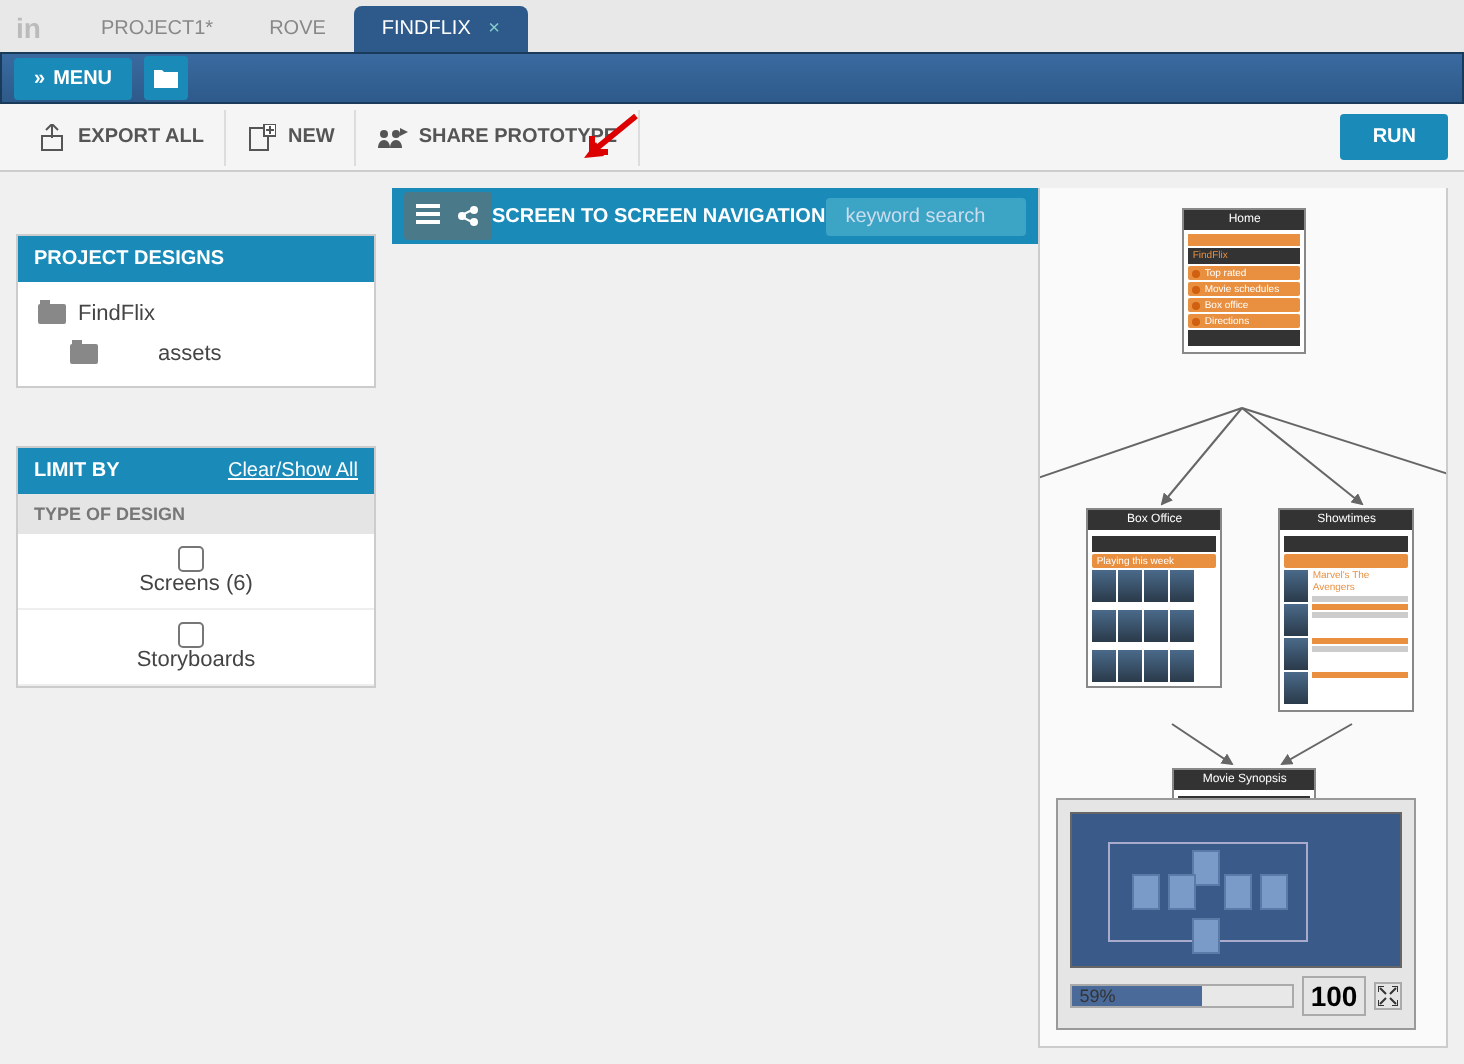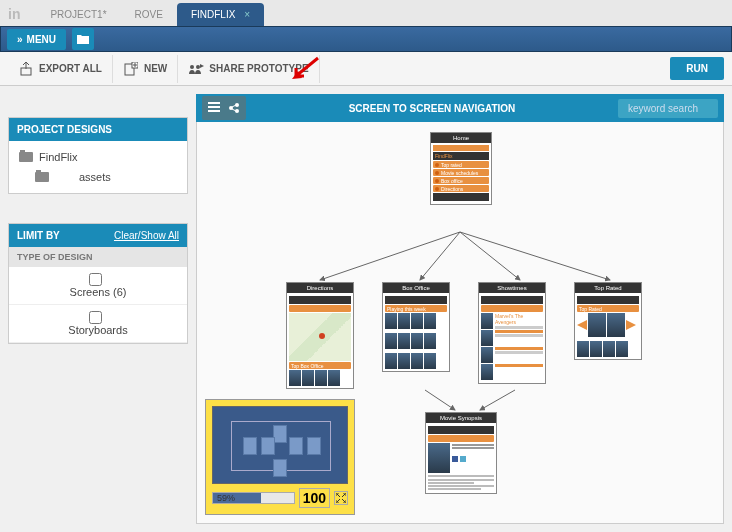--- a/index.html
+++ b/index.html
@@ -36,21 +36,21 @@
 .tree-item.child { padding-left: 22px; gap: 24px; }
 .folder-ico { width: 14px; height: 10px; background: #888; margin-right: 6px; border-radius: 1px; position: relative; }
 .folder-ico::before { content: ''; position: absolute; top: -2px; left: 1px; width: 5px; height: 2px; background: #888; }
 
 .limit-header { background: #1a8bb8; color: #fff; font-size: 10px; font-weight: bold; padding: 6px 8px; display: flex; justify-content: space-between; }
 .limit-header a { color: #fff; text-decoration: underline; cursor: pointer; font-weight: normal; }
 .sub-header { background: #e5e5e5; padding: 5px 8px; font-size: 9px; color: #777; font-weight: bold; }
 .check-row { padding: 6px 24px; font-size: 11px; color: #444; display: flex; align-items: center; border-bottom: 1px solid #eee; flex-direction: column; }
 .check-row input { margin-right: 6px; }
 
-.main { flex: 1; display: flex; flex-direction: column; position: relative; }
+.main { flex: 1; display: flex; flex-direction: row; position: relative; }
 .main-header { height: 28px; background: #1a8bb8; display: flex; align-items: center; color: #fff; font-size: 10px; font-weight: bold; padding: 0 6px; }
 .view-btns { display: flex; gap: 2px; background: #4a7a8a; padding: 3px; border-radius: 2px; }
 .view-btn { width: 18px; height: 18px; display: flex; align-items: center; justify-content: center; cursor: pointer; }
 .main-title { flex: 1; text-align: center; }
 .search { background: #3ca4c4; color: #cde; font-size: 10px; padding: 4px 10px; border-radius: 2px; width: 100px; border: none; }
 .search::placeholder { color: #cde; }
 
 .canvas { flex: 1; background: #fafafa; border: 1px solid #ccc; border-top: none; position: relative; overflow: hidden; }
 .navmap { position: absolute; top: 10px; left: 50%; transform: translateX(-50%); width: 460px; height: 380px; }
 
@@ -60,21 +60,21 @@
 .orange-bar { background: #e89040; height: 7px; margin: 1px 0; border-radius: 1px; display: flex; align-items: center; padding: 0 2px; }
 .orange-bar .dot { width: 4px; height: 4px; background: #d06010; border-radius: 50%; margin-right: 2px; }
 .thumb-row { display: flex; gap: 1px; }
 .thumb { width: 12px; height: 16px; background: linear-gradient(#4a6a8a, #2a3a4a); }
 .dark-row { background: #333; height: 8px; margin: 1px 0; }
 .orange-txt { color: #e89040; font-size: 5px; }
 .orange-header { background: #e89040; height: 6px; margin-bottom: 1px; }
 
 svg.connectors { position: absolute; top: 0; left: 0; width: 100%; height: 100%; pointer-events: none; }
 
-.minimap { position: absolute; bottom: 8px; left: 8px; width: 150px; background: #fde047; border: 1px solid #999; padding: 6px; }
+.minimap { position: absolute; bottom: 8px; left: 8px; width: 180px; background: #e5e5e5; border: 1px solid #999; padding: 6px; }
 .minimap-view { height: 78px; background: #3a5a8a; position: relative; border: 1px solid #666; }
 .mini-rect { position: absolute; background: #7a9ac8; border: 1px solid #5a7aa8; }
 .mini-outline { position: absolute; border: 1px solid #aac; }
 .minimap-ctrl { display: flex; align-items: center; gap: 4px; margin-top: 4px; }
 .zoom-bar { flex: 1; height: 12px; background: #e8e8e8; border: 1px solid #aaa; position: relative; }
 .zoom-fill { height: 100%; background: #4a6a9a; width: 59%; }
 .zoom-txt { font-size: 9px; position: absolute; left: 4px; top: 0; color: #333; }
 .zoom-num { font-size: 14px; font-weight: bold; border: 1px solid #aaa; padding: 1px 3px; }
 .fullscreen-ico { width: 14px; height: 14px; border: 1px solid #aaa; display: flex; align-items: center; justify-content: center; font-size: 9px; cursor: pointer; }
 </style>

